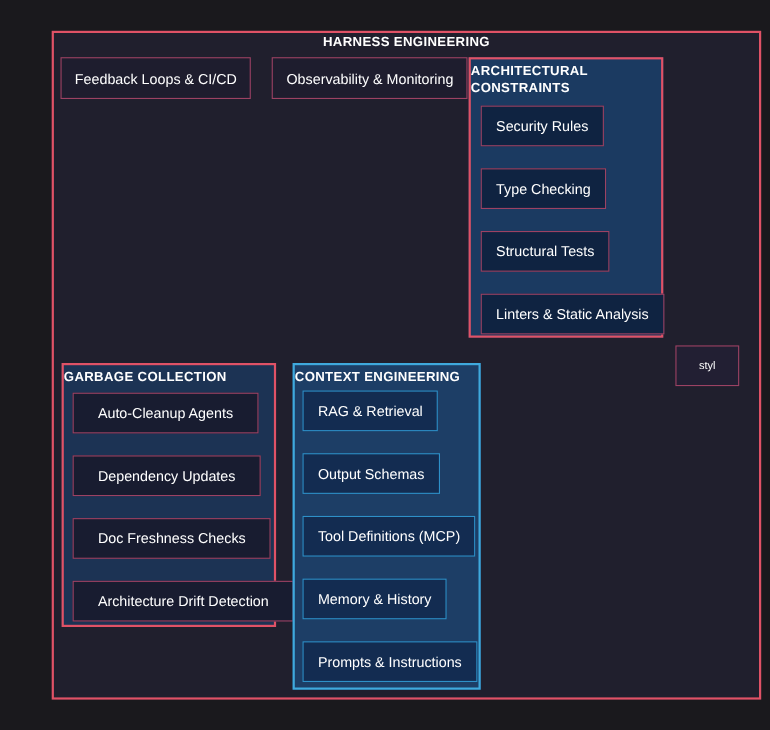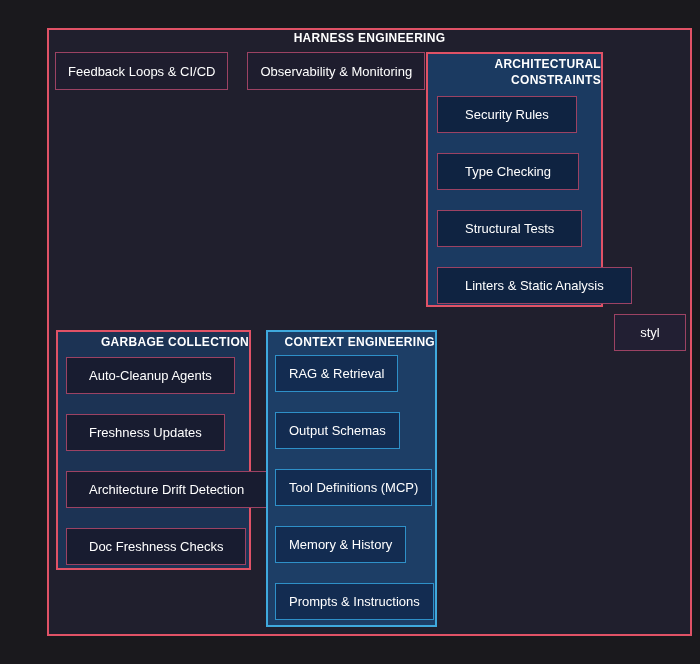--- a/index.html
+++ b/index.html
@@ -23,38 +23,38 @@
     justify-content:center; font-size:13px; font-weight:500; white-space:nowrap;
     width:fit-content;
   }
   .top-row { position:absolute; left:6px; top:22px; display:flex; gap:19px; }
   .top-row .node {
     height:38px; padding:0 12px;
     background:var(--top_btn_bg,#1e1d2e); border:1.5px solid var(--rose_inner,#9c4263);
   }
   .group { position:absolute; box-sizing:border-box; border:2px solid var(--rose,#e05266); }
   .group-title {
-    text-align:right; font-size:12px; font-weight:600; letter-spacing:.3px;
+    text-align:left; font-size:12px; font-weight:600; letter-spacing:.3px;
     padding-top:2px; line-height:16px;
   }
   .nodes { position:absolute; display:flex; flex-direction:column; gap:20px; align-items:flex-start; }
   #arch { left:377px; top:22px; width:177px; height:255px; background:var(--arch_bg,#1b3a61); }
   #arch .nodes { left:9px; top:42px; }
-  #arch .node { background:var(--arch_btn_bg,#0f2341); border:1.5px solid var(--rose_inner,#9c4263); padding:0 27px; }
+  #arch .node { background:var(--arch_btn_bg,#0f2341); border:1.5px solid var(--rose_inner,#9c4263); padding:0 13px; }
   #garbage { left:7px; top:300px; width:195px; height:240px; background:var(--garbage_bg,#1c3354); }
   #garbage .nodes { left:8px; top:25px; }
   #garbage .node { background:var(--garbage_btn_bg,#181c30); border:1.5px solid var(--rose_inner,#9c4263); padding:0 22px; }
   #context { left:217px; top:300px; width:171px; height:297px; background:var(--context_bg,#1d3e66); border-color:var(--cyan,#3fa9dd); }
   #context .nodes { left:7px; top:23px; }
   #context .node { background:var(--context_btn_bg,#132c51); border:1.5px solid var(--cyan_inner,#2e90c8); padding:0 13px; }
   .styl-box {
-    position:absolute; left:614px; top:314px; width:72px; height:37px;
+    position:absolute; left:614px; top:314px; width:58px; height:37px;
     box-sizing:border-box; background:var(--styl_bg,#221f33);
     border:1.5px solid var(--rose_inner,#9c4263);
-    display:flex; align-items:center; justify-content:center; font-size:13px; font-weight:500;
+    display:flex; align-items:center; justify-content:center; font-size:10px; font-weight:500;
   }
 </style>
 </head>
 <body>
 
 <div class="canvas">
 
   <div class="main-box">
     <div class="main-title">HARNESS ENGINEERING</div>
 
@@ -81,25 +81,25 @@
           <div class="node">Linters &amp; Static Analysis</div>
         </div>
     </div>
 
     <div class="group" id="garbage">
       <div class="group-title">GARBAGE COLLECTION</div>
       <div class="nodes">
 
           <div class="node">Auto-Cleanup Agents</div>
 
-          <div class="node">Freshness Updates</div>
+          <div class="node">Dependency Updates</div>
+
+          <div class="node">Doc Freshness Checks</div>
 
           <div class="node">Architecture Drift Detection</div>
-
-          <div class="node">Doc Freshness Checks</div>
         </div>
     </div>
 
     <div class="group" id="context">
       <div class="group-title">CONTEXT ENGINEERING</div>
       <div class="nodes">
 
           <div class="node">RAG &amp; Retrieval</div>
 
           <div class="node">Output Schemas</div>

